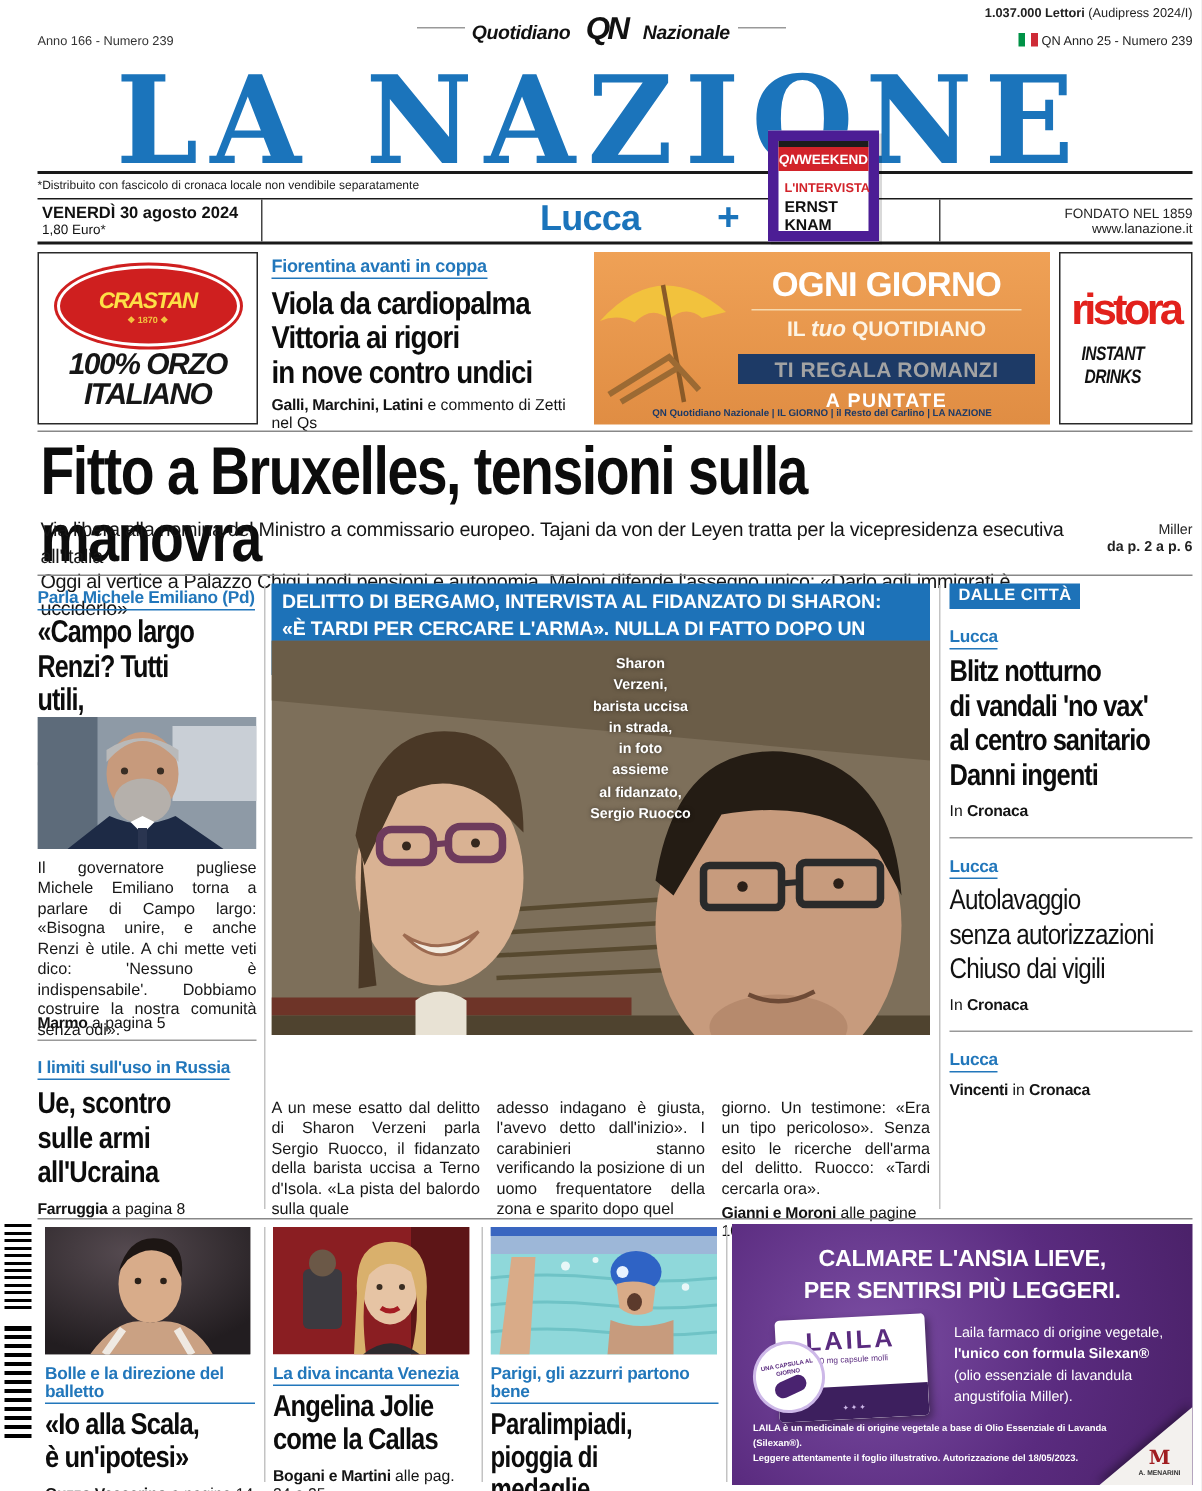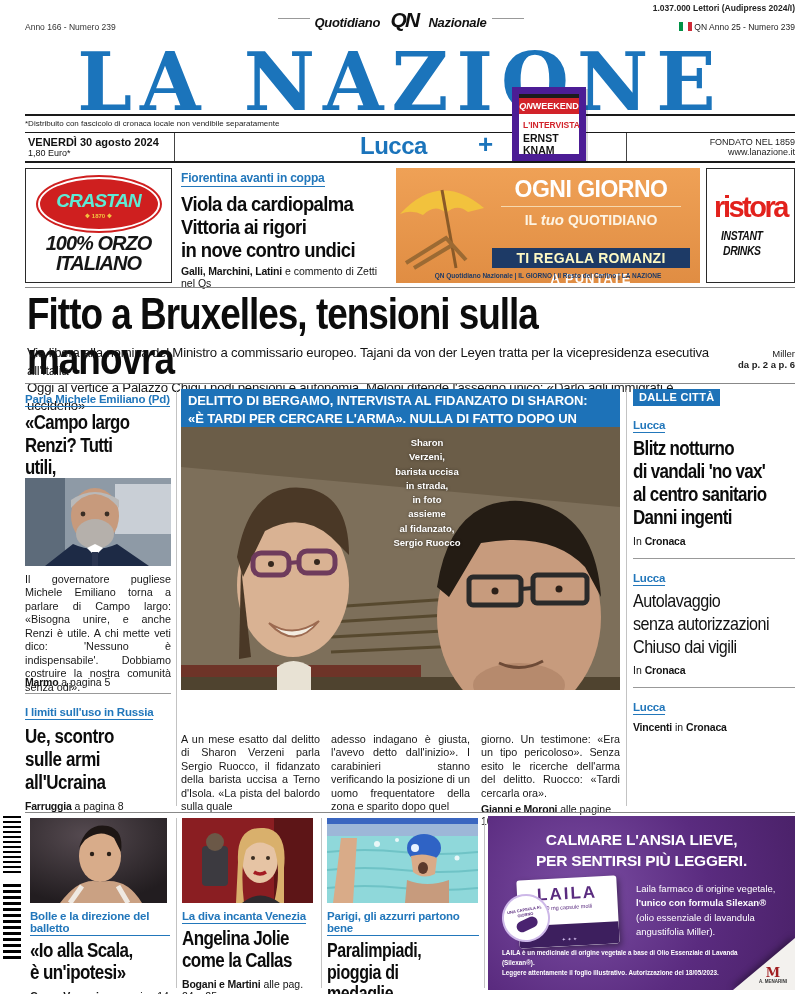--- a/index.html
+++ b/index.html
@@ -37,21 +37,21 @@
   <div class="abs tiny" style="left:25px;top:22px;color:#333;">Anno 166 - Numero 239</div>
 
   <div class="abs" style="left:0;top:8px;width:801px;text-align:center;">
     <span class="abs" style="left:278px;top:10px;width:32px;height:1px;background:#999;"></span>
     <span style="font-size:13px;font-weight:bold;font-style:italic;letter-spacing:-.3px;">Quotidiano</span>
     <span style="font-size:21px;font-weight:bold;font-style:italic;letter-spacing:-2px;margin:0 6px;">QN</span>
     <span style="font-size:13px;font-weight:bold;font-style:italic;letter-spacing:-.3px;">Nazionale</span>
     <span class="abs" style="left:492px;top:10px;width:32px;height:1px;background:#999;"></span>
   </div>
 
-  <div class="abs tiny" style="right:6px;top:3px;text-align:right;font-weight:bold;">
+  <div class="abs tiny" style="right:6px;top:3px;text-align:right;">
     <b>1.037.000 Lettori</b><span> (Audipress 2024/I)</span>
   </div>
   <div class="abs tiny" style="right:6px;top:22px;text-align:right;">
     <span class="flag"></span>
     <span>QN Anno 25 - Numero 239</span>
   </div>
 
   <div class="abs" style="left:0;top:34px;width:801px;text-align:center;
        font-family:'DejaVu Serif',serif;font-weight:bold;font-size:78px;letter-spacing:8px;
        color:#1b74bb;transform:scaleY(1.04);transform-origin:center top;">LA NAZIONE</div>
@@ -80,21 +80,21 @@
   <div class="abs" style="left:478px;top:129px;font-size:26px;font-weight:bold;color:#1b74bb;">+</div>
   <div class="abs" style="right:6px;top:137px;text-align:right;font-size:9px;color:#222;">
     <div>FONDATO NEL 1859</div>
     <div>www.lanazione.it</div>
   </div>
 
   <div class="adbox" style="left:25px;top:168px;width:147px;height:115px;">
     <div style="margin:8px auto 2px;width:118px;height:50px;background:#cf1f1f;border-radius:50%;
          border:2px solid #fff;box-shadow:0 0 0 2px #cf1f1f;display:flex;flex-direction:column;
          align-items:center;justify-content:center;">
-      <div style="color:#5eead4;font-weight:bold;font-size:19px;letter-spacing:-1px;font-style:italic;">CRASTAN</div>
+      <div style="color:#fde047;font-weight:bold;font-size:15px;letter-spacing:-1px;font-style:italic;">CRASTAN</div>
       <div style="color:#f3c63f;font-size:6px;font-weight:bold;">❖ 1870 ❖</div>
     </div>
     <div style="text-align:center;font-style:italic;font-weight:bold;font-size:20px;line-height:1.02;
          letter-spacing:-1px;color:#161616;white-space:pre-line;">100% ORZO
 ITALIANO</div>
   </div>
 
   <div class="abs" style="left:181px;top:168px;width:209px;">
     <div class="kicker">Fiorentina avanti in coppa</div>
     <div style="margin-top:5px;">
@@ -113,22 +113,22 @@
       <path d="M4,46 Q44,2 88,40 L72,44 Q61,35 50,45 Q39,35 27,47 Q16,41 4,46 Z" fill="#f2c23d"></path>
       <path d="M46,22 L60,100" stroke="#8a5a28" stroke-width="3"></path>
       <path d="M10,95 L50,70 L70,92 M18,100 L58,76" stroke="#9c6a33" stroke-width="4" fill="none"></path>
     </svg>
     <div style="position:absolute;left:95px;top:8px;width:200px;text-align:center;">
       <div style="color:#fff;font-weight:bold;font-size:23px;letter-spacing:-.5px;">OGNI GIORNO</div>
       <div style="border-top:1px solid #f6d9ae;margin:3px 10px 4px;"></div>
       <div style="font-size:14px;font-weight:bold;color:#fdf4e4;">
         <span>IL </span><i style="font-family:Liberation Sans, sans-serif;font-size:15px;">tuo</i><span> QUOTIDIANO</span>
       </div>
-      <div style="display:inline-block;background:#1d3a66;color:#fef9c3;font-weight:bold;font-size:14px;
-           padding:2px 24px;margin-top:20px;letter-spacing:.3px;">TI REGALA ROMANZI</div>
+      <div style="display:inline-block;background:#1d3a66;color:#a3a3a3;font-weight:bold;font-size:14px;
+           padding:2px 24px;margin-top:8px;letter-spacing:.3px;">TI REGALA ROMANZI</div>
       <div style="color:#fff;font-weight:bold;font-size:13px;margin-top:3px;letter-spacing:1px;">A PUNTATE</div>
     </div>
     <div style="position:absolute;left:0;bottom:4px;width:100%;text-align:center;color:#1d3a66;
          font-size:6.5px;font-weight:bold;">QN Quotidiano Nazionale  |  IL GIORNO  |  il Resto del Carlino  |  LA NAZIONE</div>
   </div>
 
   <div class="adbox" style="left:706px;top:168px;width:89px;height:115px;text-align:center;">
     <div style="color:#e2211c;font-weight:bold;font-size:29px;letter-spacing:-2.5px;margin-top:22px;">ristora</div>
     <div style="margin-top:4px;"><span class="cond sx80" style="font-style:italic;font-weight:bold;font-size:13px;color:#111;letter-spacing:-.5px;">INSTANT DRINKS</span></div>
   </div>

